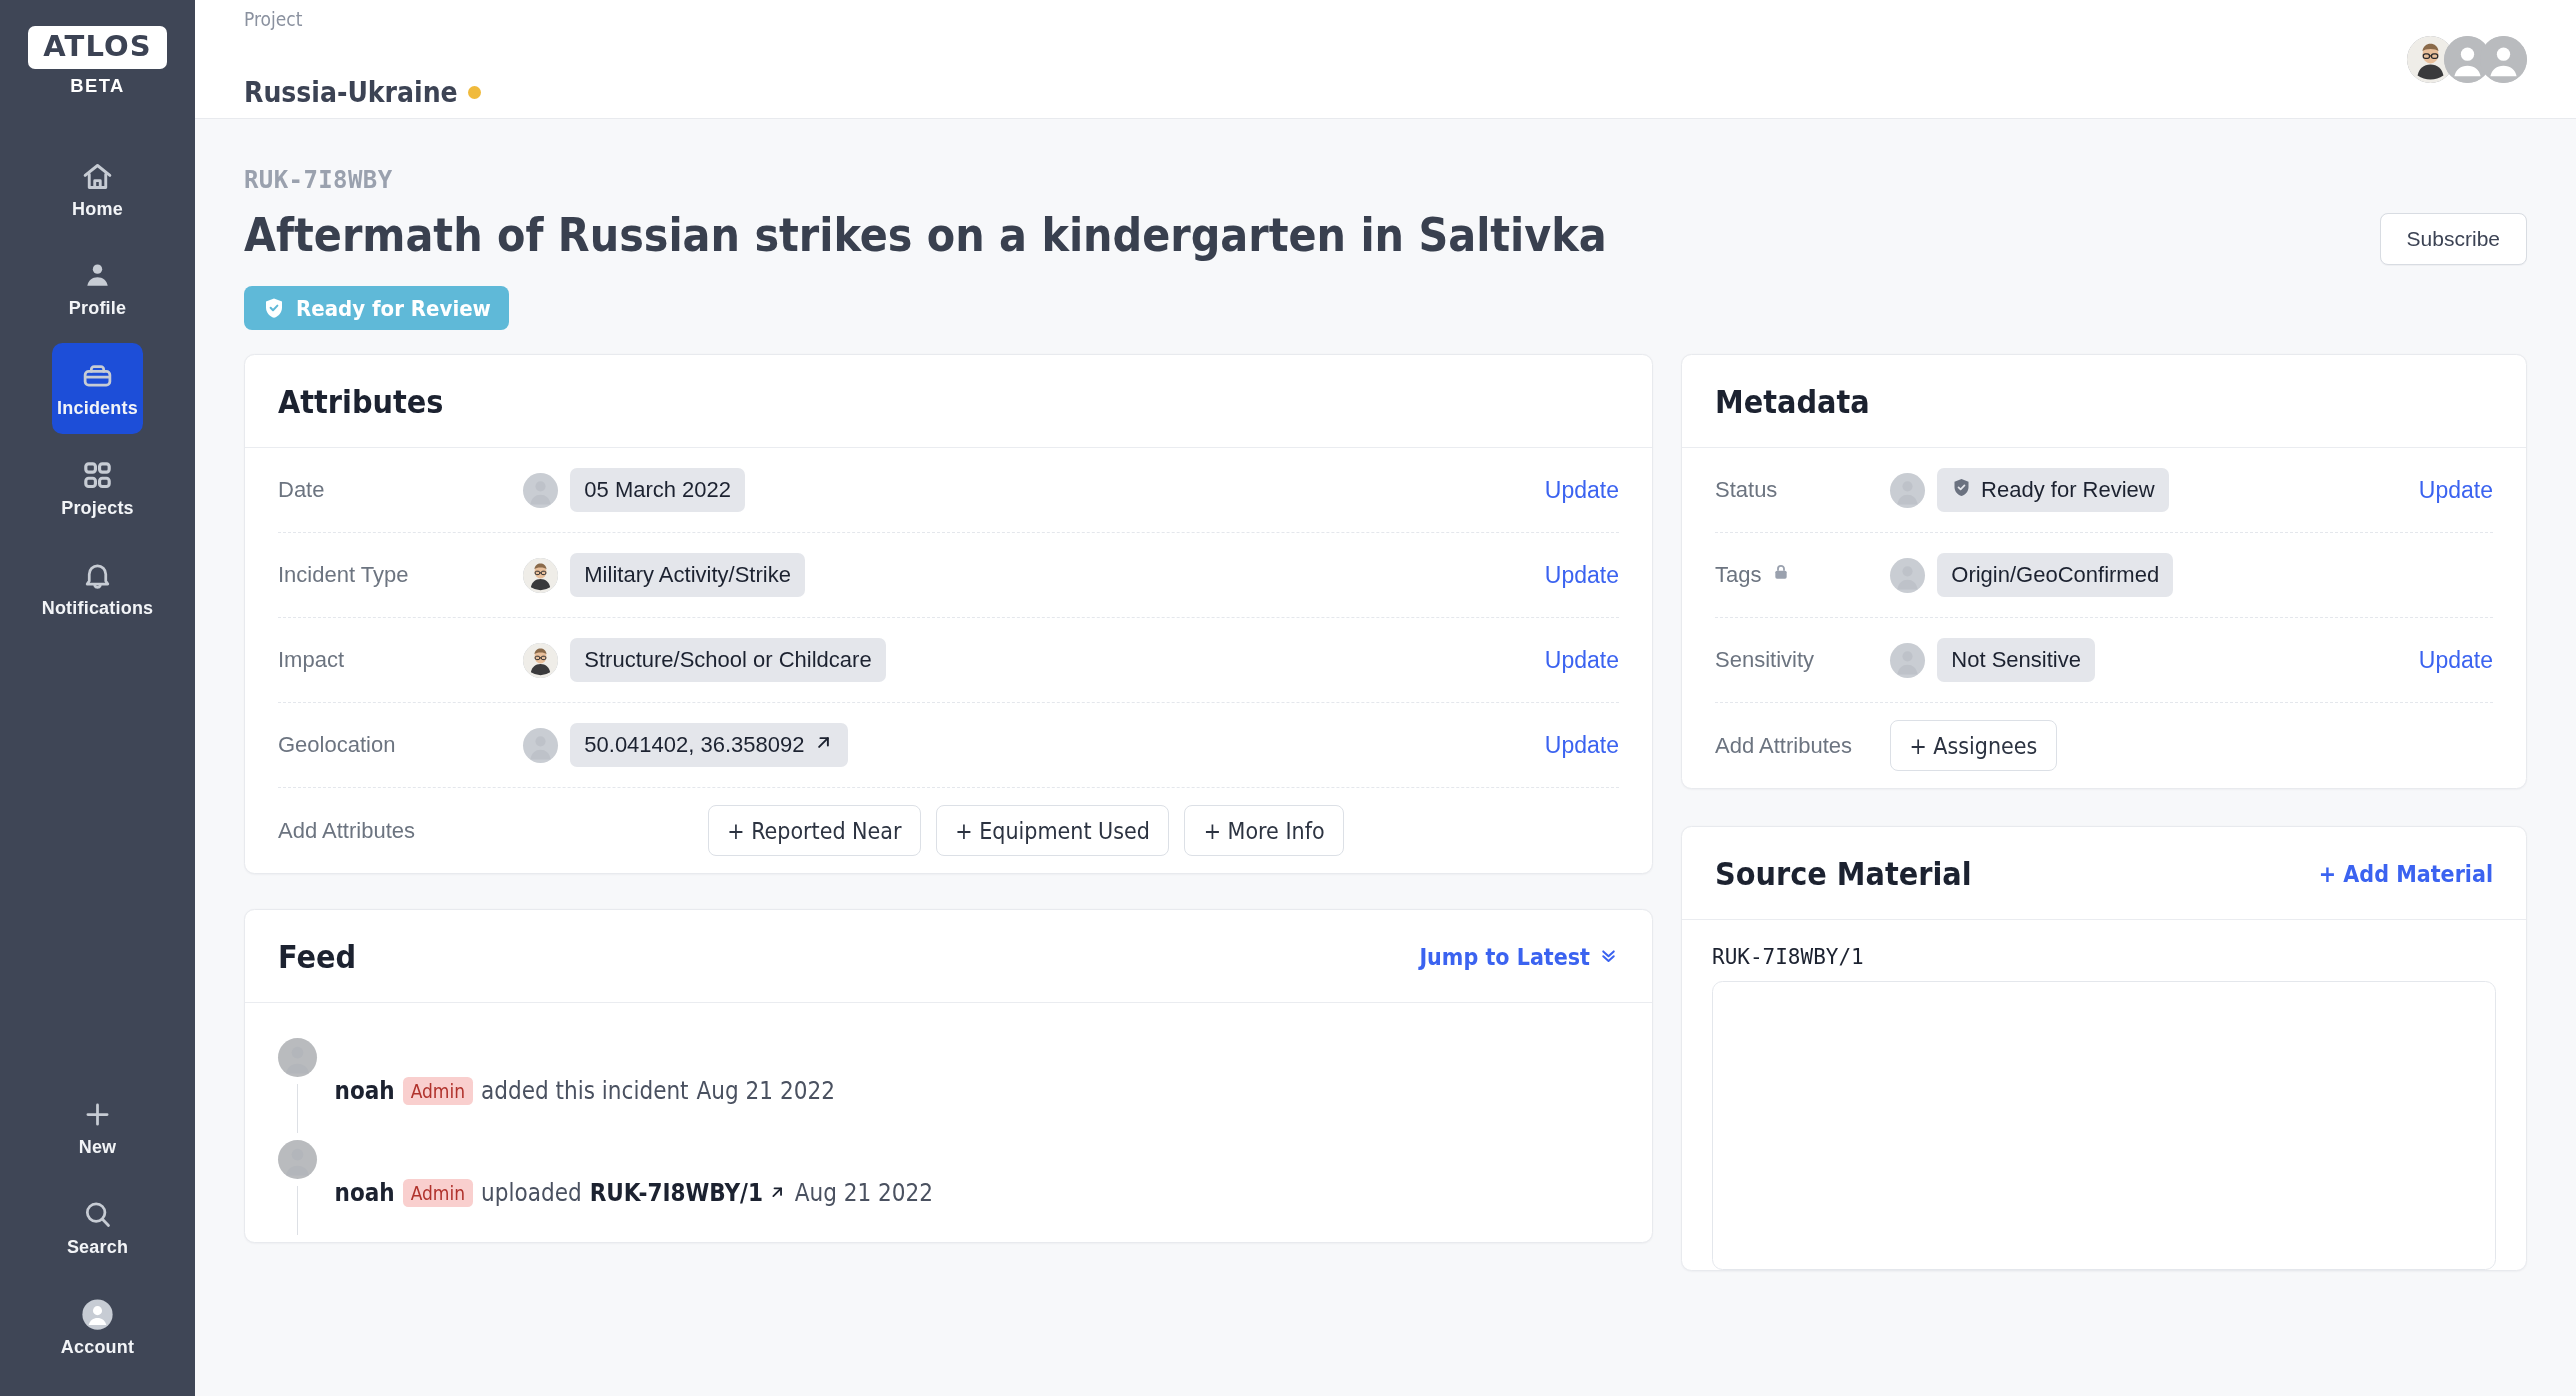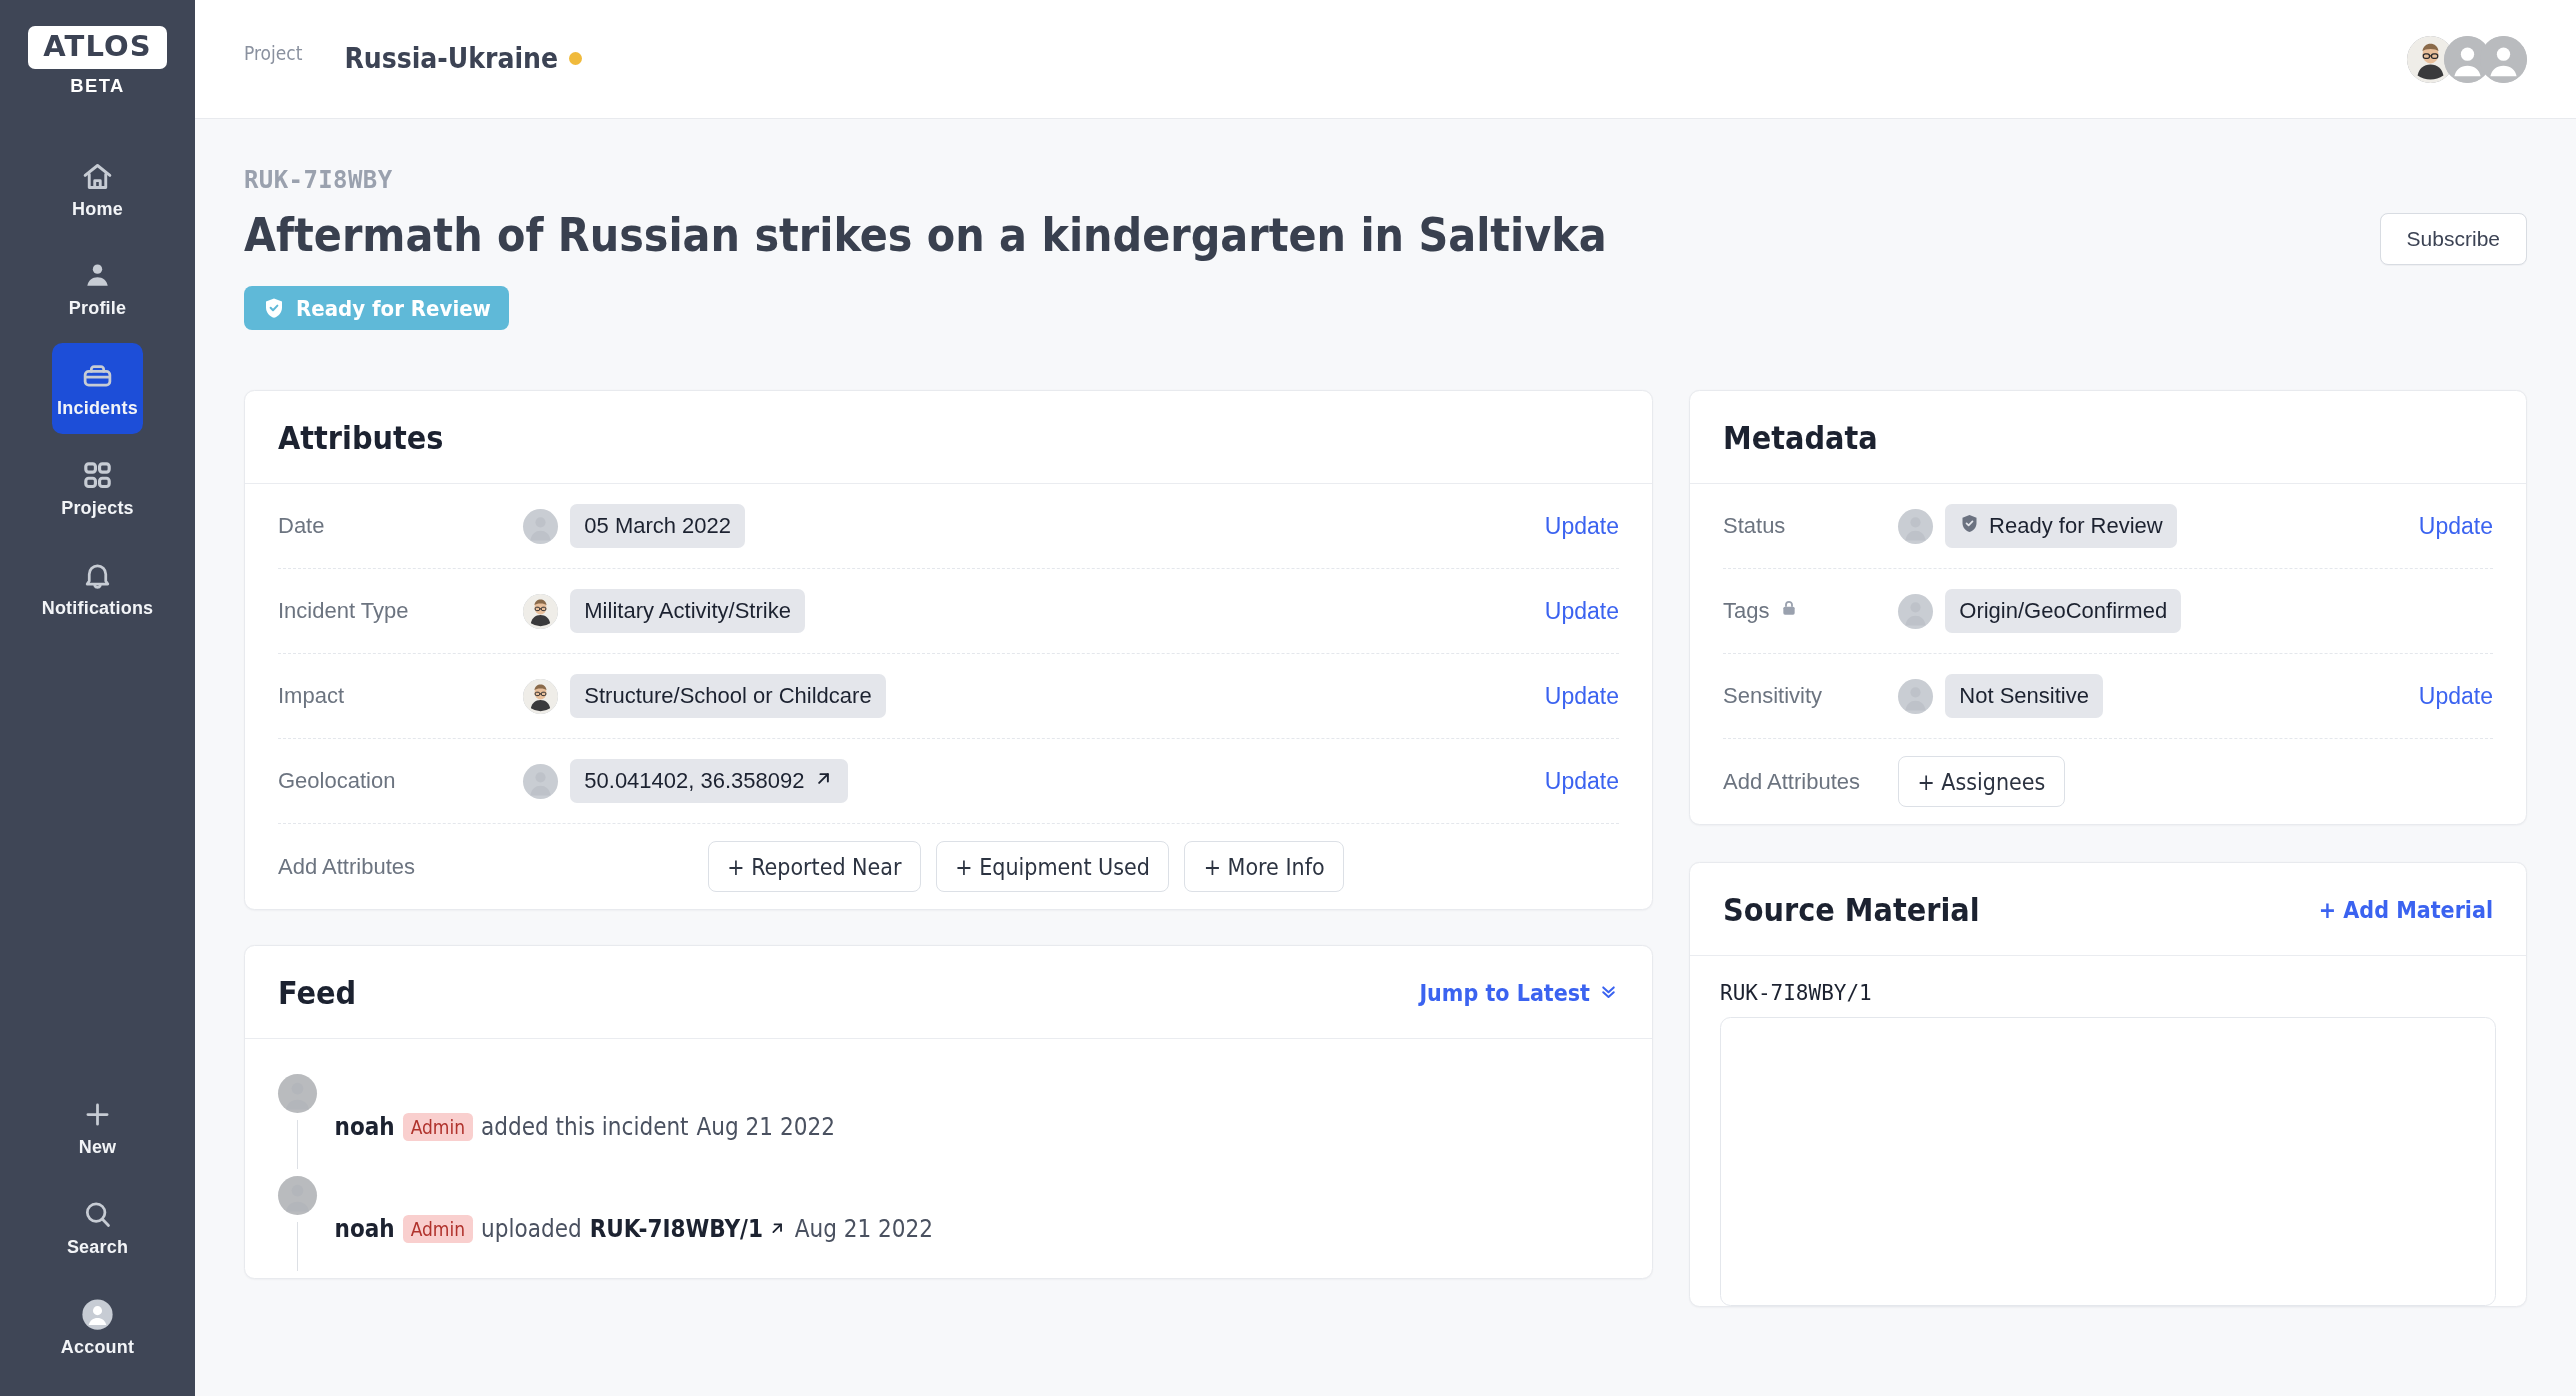--- a/index.html
+++ b/index.html
@@ -69,21 +69,21 @@
   
   .main { flex: 1; min-width: 0; display: flex; flex-direction: column; background: #F7F8FA; }
 
   .topbar {
     height: 119px; flex: 0 0 119px;
     background: #ffffff;
     border-bottom: 0.9px solid #E8EAEE;
     display: flex; align-items: center;
     padding: 0 49px 0 49px;
   }
-  .crumb-wrap { display: flex; flex-direction: row; justify-content: center; gap: 42px; }
+  .crumb-wrap { display: flex; flex-direction: column; justify-content: center; gap: 42px; }
   .crumb-small {
     font-family: "DejaVu Sans Condensed", "Liberation Sans Narrow", "Liberation Sans", sans-serif;
     font-stretch: condensed;
     font-size: 19px; color: #8A919F; line-height: 1.35;
   }
   .crumb-title {
     font-family: "DejaVu Sans Condensed", "Liberation Sans Narrow", "Liberation Sans", sans-serif;
     font-stretch: condensed;
     font-size: 28px; font-weight: 700; color: #3C4354;
     display: flex; align-items: center; gap: 10.5px; line-height: 1.3;
@@ -133,21 +133,21 @@
     color: #ffffff;
     border-radius: 8px;
     padding: 9.6px 18.4px;
     margin-top: 21px;
     font-family: "DejaVu Sans Condensed", "Liberation Sans Narrow", "Liberation Sans", sans-serif;
     font-stretch: condensed;
     font-size: 22px; font-weight: 700;
   }
   .status-pill svg { width: 24px; height: 24px; display: block; }
 
-  .columns { display: flex; gap: 36px; margin-top: 60px; align-items: flex-start; }
+  .columns { display: flex; gap: 28px; margin-top: 24px; align-items: flex-start; }
   .col-left { width: 1409px; flex: 0 0 1409px; }
   .col-right { flex: 1; min-width: 0; }
 
   .card {
     background: #ffffff;
     border: 0.9px solid #E8EAEE;
     border-radius: 10.5px;
     box-shadow: 0 0.9px 1.8px rgba(16,24,40,.04);
     overflow: hidden;
   }

